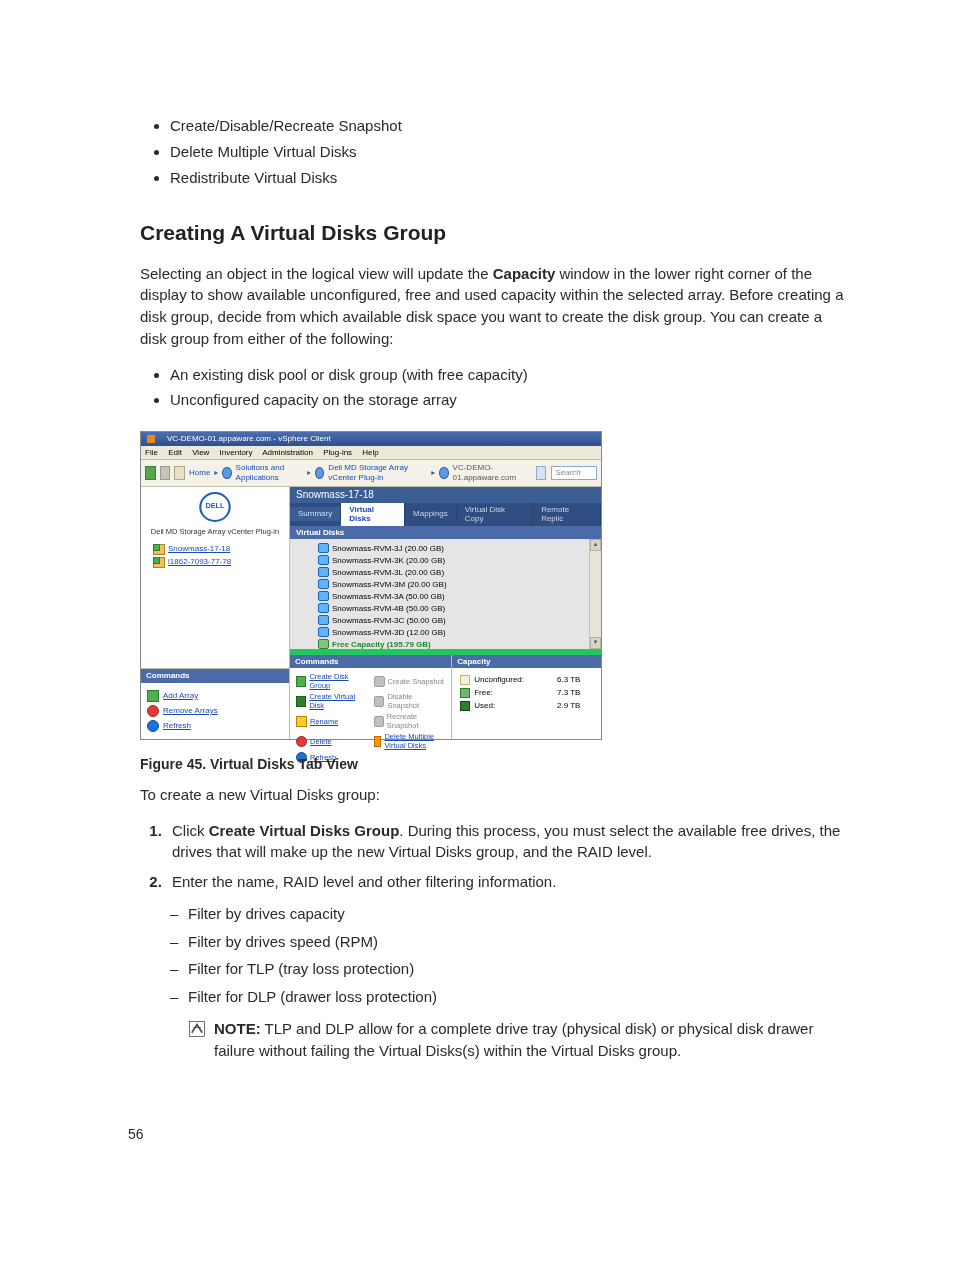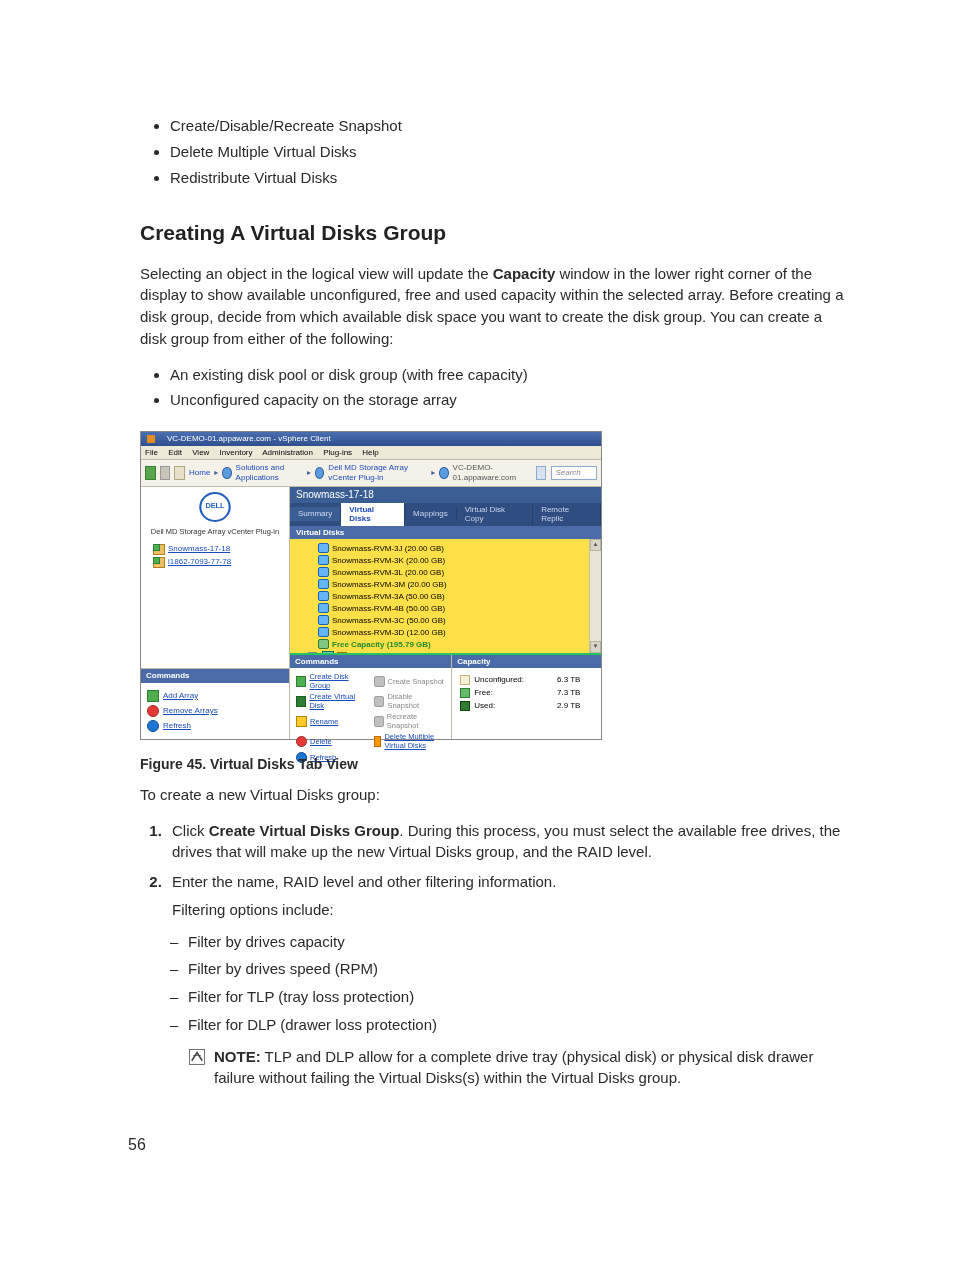--- a/index.html
+++ b/index.html
@@ -65,22 +65,22 @@
   .note-icon {
     width: 18px; height: 18px;
     flex: 0 0 18px;
     margin-top: 2px;
   }
   .note-text { flex: 1; }
   strong { font-weight: 600; }
   .pagenum {
     position: absolute;
     left: 128px;
-    bottom: 112px;
-    font-size: 16px;
+    bottom: 124px;
+    font-size: 14px;
   }
 
   
   .shot {
     width: 460px;
     border: 1px solid #888;
     font-family: Tahoma, Verdana, Arial, sans-serif;
     font-size: 8px;
     background: #ece9d8;
     color: #000;
@@ -178,22 +178,22 @@
     border-right:1px solid #25406c;
   }
   .tab.inactive { background:#3a5d94; color:#d3def2;}
   .tab.active { background:#fff; color:#1a4bbb; font-weight:bold; }
   .tab.dark { background:#2f4d80; }
 
   .vd-panel-hdr { background:#4a6ba8; color:#fff; padding:2px 6px; font-weight:bold;}
   .vd-tree {
     position:relative;
     flex:1;
-    background:#fde047;
-    border-bottom:2px solid #22c55e;
+    background:#e5e5e5;
+    border-bottom:6px solid #22c55e;
     overflow:hidden;
     padding:2px 4px 2px 18px;
   }
   .vd-tree .scroll {
     position:absolute; right:0; top:0; bottom:0; width:11px;
     background:#e8e5d8; border-left:1px solid #c5c0ac;
     display:flex; flex-direction:column;
   }
   .vd-tree .scroll .arr { height:10px; background:#d8d5c6; border:1px solid #b8b4a0; font-size:7px; text-align:center; line-height:8px; color:#555;}
   .vd-tree .scroll .track { flex:1; }
@@ -473,21 +473,20 @@
   <div class="figure-caption">Figure 45. Virtual Disks Tab View</div>
 
   <p class="para">To create a new Virtual Disks group:</p>
 
   <ol class="steps">
     <li>
       <span>Click </span><strong>Create Virtual Disks Group</strong><span>. During this process, you must select the available free drives, the drives that will make up the new Virtual Disks group, and the RAID level.</span>
     </li>
     <li>
       <span>Enter the name, RAID level and other filtering information.</span>
-      <div class="step-sub">Filtering options include:</div>
       <ul class="dash">
         <li>Filter by drives capacity</li>
         <li>Filter by drives speed (RPM)</li>
         <li>Filter for TLP (tray loss protection)</li>
         <li>Filter for DLP (drawer loss protection)</li>
       </ul>
       <div class="note-row">
         <svg class="note-icon" viewBox="0 0 24 24">
           <rect x="2" y="2" width="20" height="20" fill="#fff" stroke="#444"></rect>
           <path d="M5 17 L12 6 L19 17" fill="none" stroke="#444" stroke-width="2"></path>

